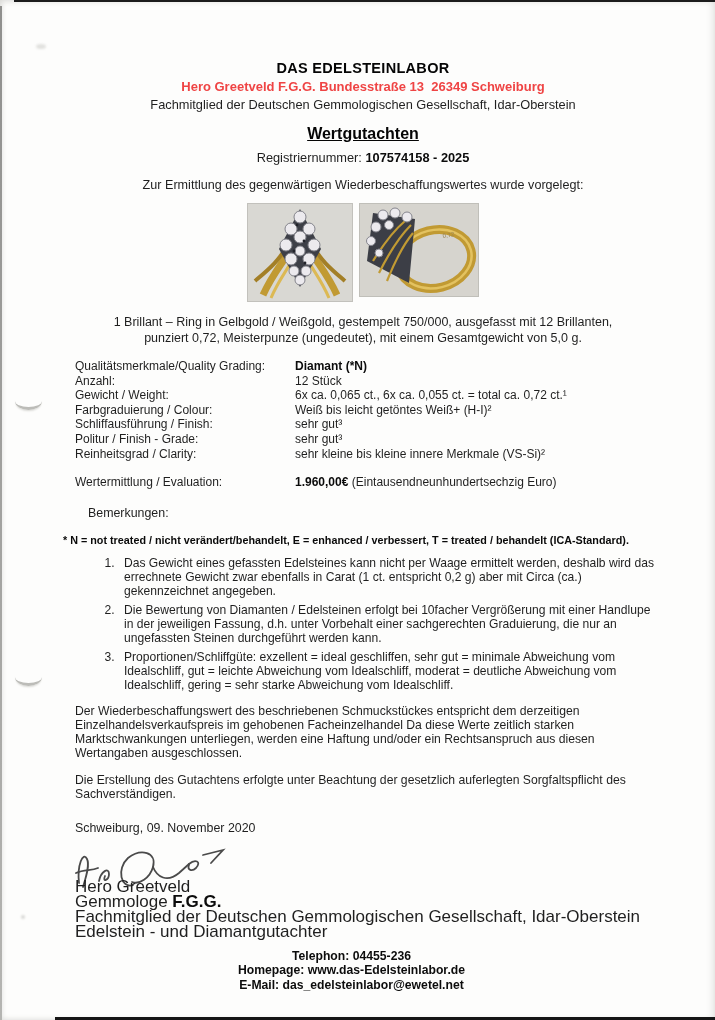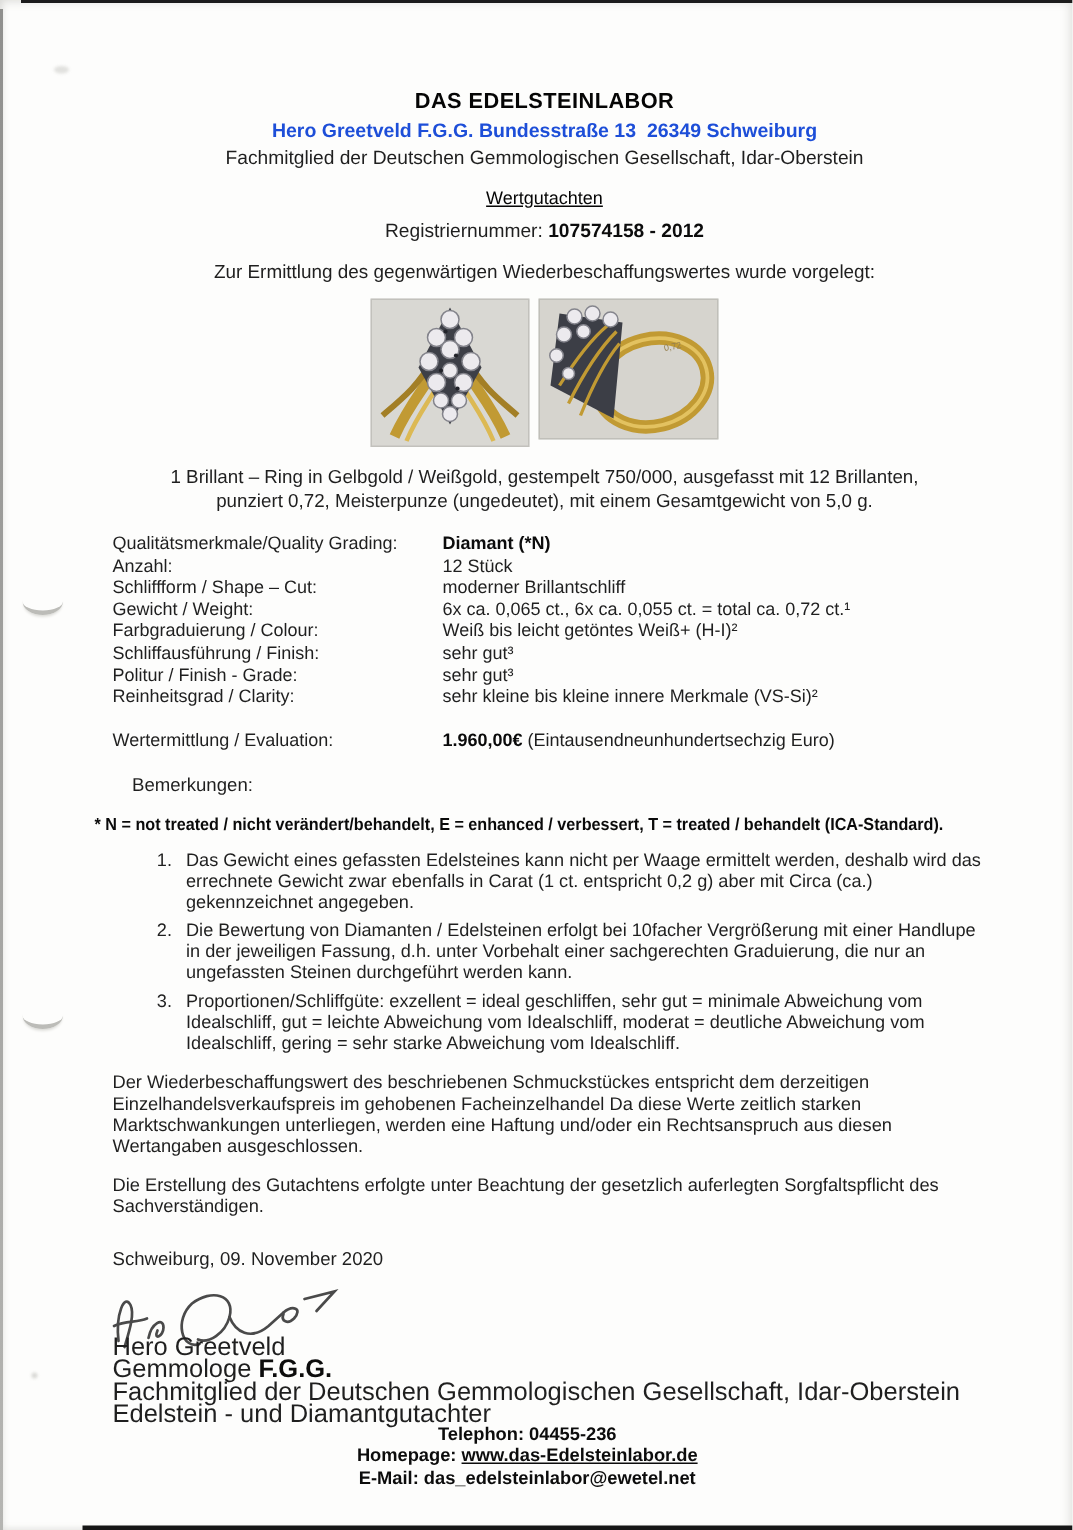--- a/index.html
+++ b/index.html
@@ -16,23 +16,23 @@
          border-bottom:3px solid #bcbcb8;box-shadow:0 2px 2px -1px #d8d8d4;}
   .punch1{top:392px;} .punch2{top:668px;}
   .smudge{position:absolute;background:#cfcfcb;border-radius:50%;filter:blur(1px);}
   .smudge1{left:36px;top:44px;width:10px;height:5px;opacity:.6;}
   .smudge2{left:21px;top:915px;width:4px;height:4px;opacity:.8;}
 
   .content{position:absolute;top:0;left:63px;width:600px;}
   .center{text-align:center;}
   .b{font-weight:700;color:#0c0c0c;}
   .lab-name{margin-top:60px;font-size:14.5px;font-weight:700;letter-spacing:.3px;color:#050505;}
-  .addr{margin-top:3px;font-size:13px;font-weight:700;color:#1d4ed8;}
+  .addr{margin-top:3px;font-size:13px;font-weight:700;color:#ef4444;}
   .member{margin-top:3px;font-size:12.8px;}
-  .doctype{margin-top:13px;font-size:12px;font-weight:400;text-decoration:underline;color:#050505;}
+  .doctype{margin-top:13px;font-size:16px;font-weight:700;text-decoration:underline;color:#050505;}
   .regline{margin-top:7px;font-size:12.8px;}
   .purpose{margin-top:13px;font-size:12.6px;}
 
   .photos{margin-top:11px;display:flex;justify-content:center;gap:6px;}
   .photo{display:block;}
 
   .desc{margin-top:12px;font-size:12.5px;line-height:16px;}
 
   .grading{margin-top:13px;margin-left:12px;font-size:12px;line-height:14.6px;}
   .grow{display:flex;}
@@ -49,42 +49,42 @@
 
   .para{margin-top:12px;margin-left:12px;font-size:12.2px;line-height:14.2px;width:585px;}
   .dateline{margin-top:20px;margin-left:12px;font-size:12.4px;}
 
   .sig-block{margin-top:8px;margin-left:12px;position:relative;}
   .sig-svg{display:block;margin-bottom:-16px;margin-left:-4px;}
   .sig-line{font-size:17px;line-height:15px;}
 
   .footer{position:absolute;left:0;right:12px;bottom:28px;text-align:center;
           font-size:12.2px;font-weight:700;line-height:14.5px;color:#0c0c0c;}
-  .footer .url{text-decoration:underline;}
+  .footer .url{}
 </style>
 </head>
 <body>
 
 <div class="scan">
   <div class="edge-top"></div>
   <div class="edge-left"></div>
   <div class="edge-bottom"></div>
   <div class="punch punch1"></div>
   <div class="punch punch2"></div>
   <div class="smudge smudge1"></div>
   <div class="smudge smudge2"></div>
 
   <div class="content">
 
     <div class="center lab-name">DAS EDELSTEINLABOR</div>
     <div class="center addr">Hero Greetveld F.G.G. Bundesstraße 13&nbsp; 26349 Schweiburg</div>
     <div class="center member">Fachmitglied der Deutschen Gemmologischen Gesellschaft, Idar-Oberstein</div>
     <div class="center doctype">Wertgutachten</div>
     <div class="center regline">
-      <span>Registriernummer: </span><span class="b">107574158 - 2012</span>
+      <span>Registriernummer: </span><span class="b">107574158 - 2025</span>
     </div>
     <div class="center purpose">Zur Ermittlung des gegenwärtigen Wiederbeschaffungswertes wurde vorgelegt:</div>
 
     <div class="photos">
       <svg class="photo" width="106" height="99" viewBox="0 0 106 99">
         <rect x="0" y="0" width="106" height="99" fill="#d9d8d3"></rect>
         <rect x="0" y="0" width="106" height="99" fill="none" stroke="#c2c1bc" stroke-width="2"></rect>
 
         <path d="M16,92 C26,70 36,60 45,44" stroke="#c19a33" stroke-width="7" fill="none"></path>
         <path d="M8,78 C22,66 32,58 42,40" stroke="#a37f26" stroke-width="4" fill="none"></path>
@@ -153,24 +153,20 @@
     <div class="grading">
       <div class="grow">
           <span class="glabel">Qualitätsmerkmale/Quality Grading:</span>
           <span class="gval b">Diamant (*N)</span>
         </div>
       <div class="grow">
           <span class="glabel">Anzahl:</span>
           <span class="gval">12 Stück</span>
         </div>
       <div class="grow">
-          <span class="glabel">Schliffform / Shape – Cut:</span>
-          <span class="gval">moderner Brillantschliff</span>
-        </div>
-      <div class="grow">
           <span class="glabel">Gewicht / Weight:</span>
           <span class="gval">6x ca. 0,065 ct., 6x ca. 0,055 ct. = total ca. 0,72 ct.¹</span>
         </div>
       <div class="grow">
           <span class="glabel">Farbgraduierung / Colour:</span>
           <span class="gval">Weiß bis leicht getöntes Weiß+ (H-I)²</span>
         </div>
       <div class="grow">
           <span class="glabel">Schliffausführung / Finish:</span>
           <span class="gval">sehr gut³</span>

